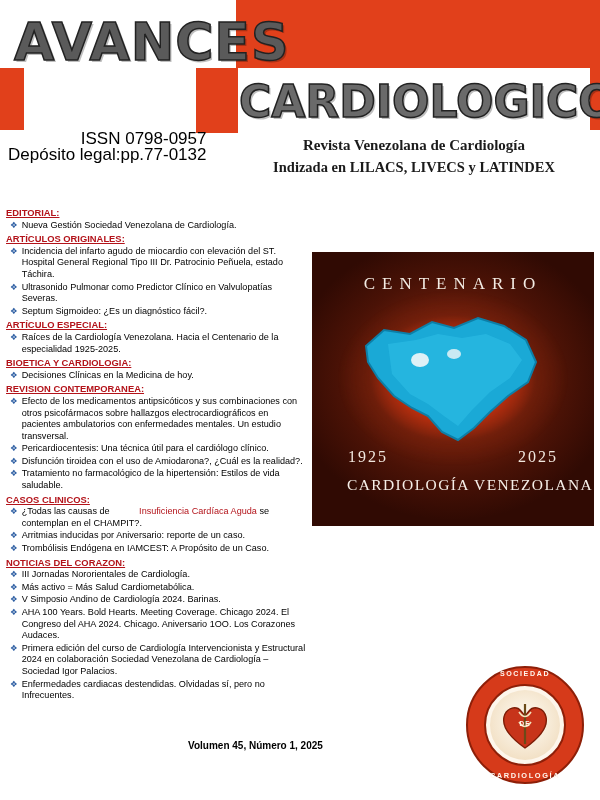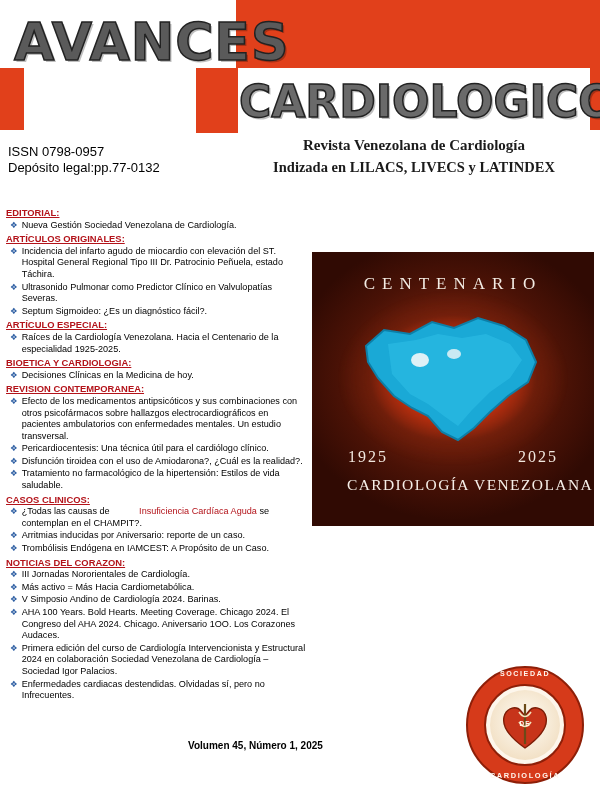--- a/index.html
+++ b/index.html
@@ -64,24 +64,25 @@
     font-weight: bold;
     font-size: 44px;
     letter-spacing: 0px;
     color: #6a6a6a;
     -webkit-text-stroke: 1.5px #222;
     text-shadow: 2px 2px 0 rgba(0,0,0,0.25);
     line-height: 48px;
   }
   .issn-block {
     position: absolute;
-    left: 8px; top: 144px;
-    font-size: 13px;
+    left: 8px; top: 131px;
+    font-size: 17px;
     color: #000;
     line-height: 16px;
+    text-align: right;
   }
   .subtitle-block {
     position: absolute;
     right: 14px; top: 134px;
     text-align: center;
     width: 320px;
     font-family: "Liberation Serif", serif;
     font-weight: bold;
     font-size: 15px;
     color: #1b1b1b;
@@ -296,21 +297,21 @@
         <span class="bullet">❖</span>
         <span class="etxt">Trombólisis Endógena en IAMCEST: A Propósito de un Caso.</span>
       </div>
       <span class="sect">NOTICIAS DEL CORAZON:</span>
       <div class="entry">
         <span class="bullet">❖</span>
         <span class="etxt">III Jornadas Nororientales de Cardiología.</span>
       </div>
       <div class="entry">
         <span class="bullet">❖</span>
-        <span class="etxt">Más activo = Más Hacia Cardiometabólica.</span>
+        <span class="etxt">Más activo = Más Salud Cardiometabólica.</span>
       </div>
       <div class="entry">
         <span class="bullet">❖</span>
         <span class="etxt">V Simposio Andino de Cardiología 2024. Barinas.</span>
       </div>
       <div class="entry">
         <span class="bullet">❖</span>
         <span class="etxt">AHA 100 Years. Bold Hearts. Meeting Coverage. Chicago 2024.  El Congreso del AHA 2024. Chicago. Aniversario 1OO. Los Corazones Audaces.</span>
       </div>
       <div class="entry">

